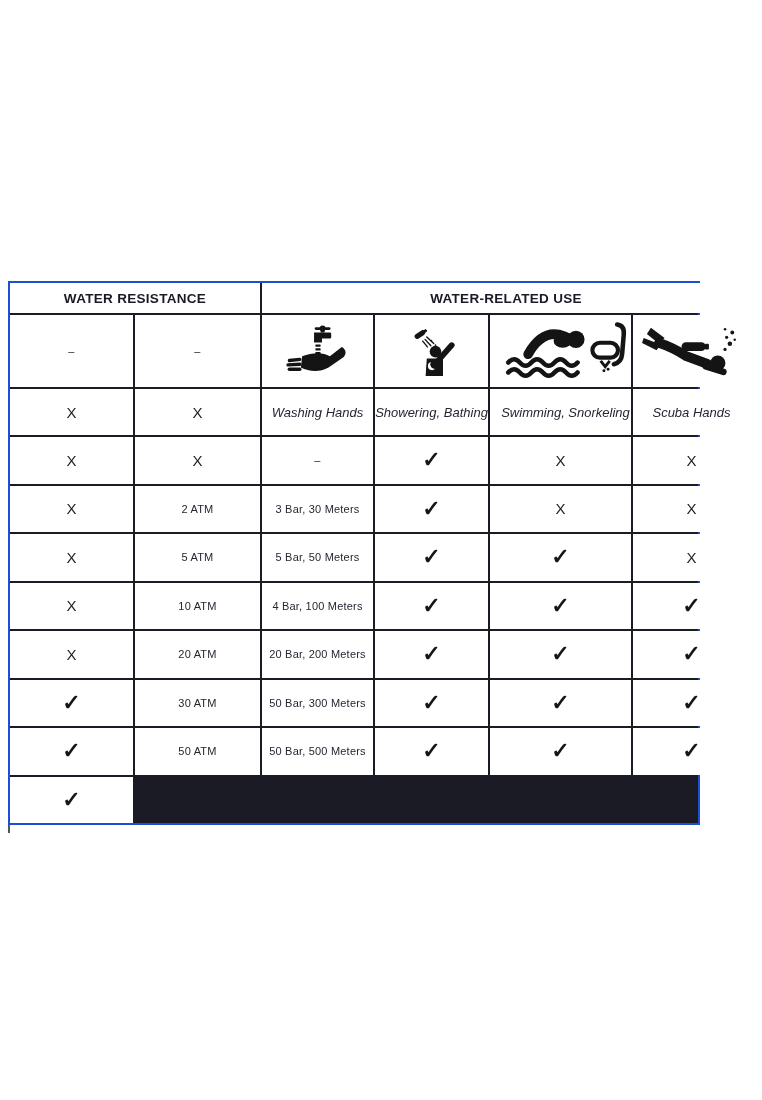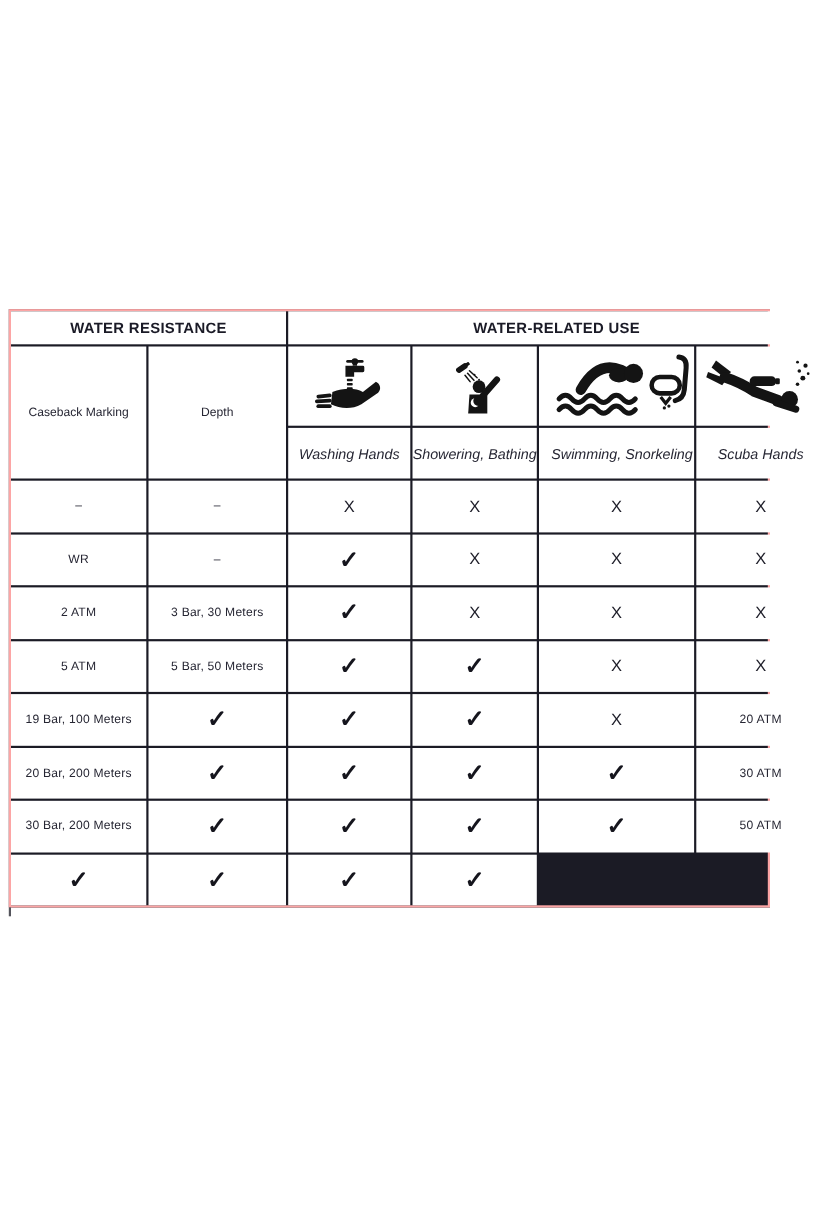--- a/index.html
+++ b/index.html
@@ -1,19 +1,19 @@
 <!DOCTYPE html>
 <html><head>
 <meta charset="utf-8">
 <style>
   html,body{margin:0;padding:0;background:#fff;}
   .page{position:relative;width:762px;height:1100px;background:#ffffff;overflow:hidden;
         font-family:"Liberation Sans",sans-serif;color:#23232f;}
   .wr-table{position:absolute;left:8px;top:281px;width:692px;height:544px;box-sizing:border-box;
-            background:#1b1b25;border:2px solid #fca5a5;display:grid;gap:2px;
+            background:#1b1b25;border:2px solid #1d4ed8;display:grid;gap:2px;
             grid-template-columns:123px 125px 111px 113px 141px 117px;
             grid-template-rows:30px 72px 46px repeat(8,1fr);}
   .cell{background:#fff;display:flex;align-items:center;justify-content:center;text-align:center;}
   .group{font-weight:bold;font-size:13.5px;letter-spacing:.3px;color:#1a1a26;}
   .g1{grid-column:1/3;grid-row:1;}
   .g2{grid-column:3/7;grid-row:1;}
   .rowhead{font-size:11px;color:#262633;}
   .c1{grid-column:1;grid-row:2/4;}
   .c2{grid-column:2;grid-row:2/4;}
   .iconcell{grid-row:2;}
@@ -27,22 +27,20 @@
 </style>
 </head>
 <body>
 
 <div class="page">
   <div class="wr-table">
 
     <div class="cell group g1">WATER RESISTANCE</div>
     <div class="cell group g2">WATER-RELATED USE</div>
 
-    <div class="cell rowhead c1">Caseback Marking</div>
-    <div class="cell rowhead c2">Depth</div>
 
     <div class="cell iconcell i3">
       <span>
         <svg width="66" height="52" viewBox="0 0 100 78">
           <g fill="#141414">
             <circle cx="57" cy="5" r="4.5"></circle>
             <rect x="45" y="3" width="24" height="4" rx="2"></rect>
             <path d="M54,7 h6 v4 h-6 z"></path>
             <path d="M44,11 h24 a2,2 0 0 1 2,2 v5 a2,2 0 0 1 -2,2 h-12 v6 h-12 z"></path>
             <rect x="46" y="29" width="8" height="3.4" rx="1"></rect>
@@ -127,61 +125,62 @@
     <div class="cell labelcell i5">Swimming, Snorkeling</div>
     <div class="cell labelcell i6">Scuba Hands</div>
 
     <div class="cell t">–</div>
     <div class="cell t">–</div>
     <div class="cell sym">X</div>
     <div class="cell sym">X</div>
     <div class="cell sym">X</div>
     <div class="cell sym">X</div>
 
-    <div class="cell t">WR</div>
     <div class="cell t">–</div>
     <div class="cell sym check">✓</div>
     <div class="cell sym">X</div>
     <div class="cell sym">X</div>
     <div class="cell sym">X</div>
 
     <div class="cell t">2 ATM</div>
     <div class="cell t">3 Bar, 30 Meters</div>
     <div class="cell sym check">✓</div>
     <div class="cell sym">X</div>
     <div class="cell sym">X</div>
     <div class="cell sym">X</div>
 
     <div class="cell t">5 ATM</div>
     <div class="cell t">5 Bar, 50 Meters</div>
     <div class="cell sym check">✓</div>
     <div class="cell sym check">✓</div>
     <div class="cell sym">X</div>
     <div class="cell sym">X</div>
 
-    <div class="cell t">19 Bar, 100 Meters</div>
+    <div class="cell t">10 ATM</div>
+    <div class="cell t">4 Bar, 100 Meters</div>
     <div class="cell sym check">✓</div>
     <div class="cell sym check">✓</div>
     <div class="cell sym check">✓</div>
     <div class="cell sym">X</div>
 
     <div class="cell t">20 ATM</div>
     <div class="cell t">20 Bar, 200 Meters</div>
     <div class="cell sym check">✓</div>
     <div class="cell sym check">✓</div>
     <div class="cell sym check">✓</div>
     <div class="cell sym check">✓</div>
 
     <div class="cell t">30 ATM</div>
-    <div class="cell t">30 Bar, 200 Meters</div>
+    <div class="cell t">50 Bar, 300 Meters</div>
     <div class="cell sym check">✓</div>
     <div class="cell sym check">✓</div>
     <div class="cell sym check">✓</div>
     <div class="cell sym check">✓</div>
 
     <div class="cell t">50 ATM</div>
+    <div class="cell t">50 Bar, 500 Meters</div>
     <div class="cell sym check">✓</div>
     <div class="cell sym check">✓</div>
     <div class="cell sym check">✓</div>
     <div class="cell sym check">✓</div>
   </div>
   <div class="stub"></div>
 </div>
 
 </body></html>

